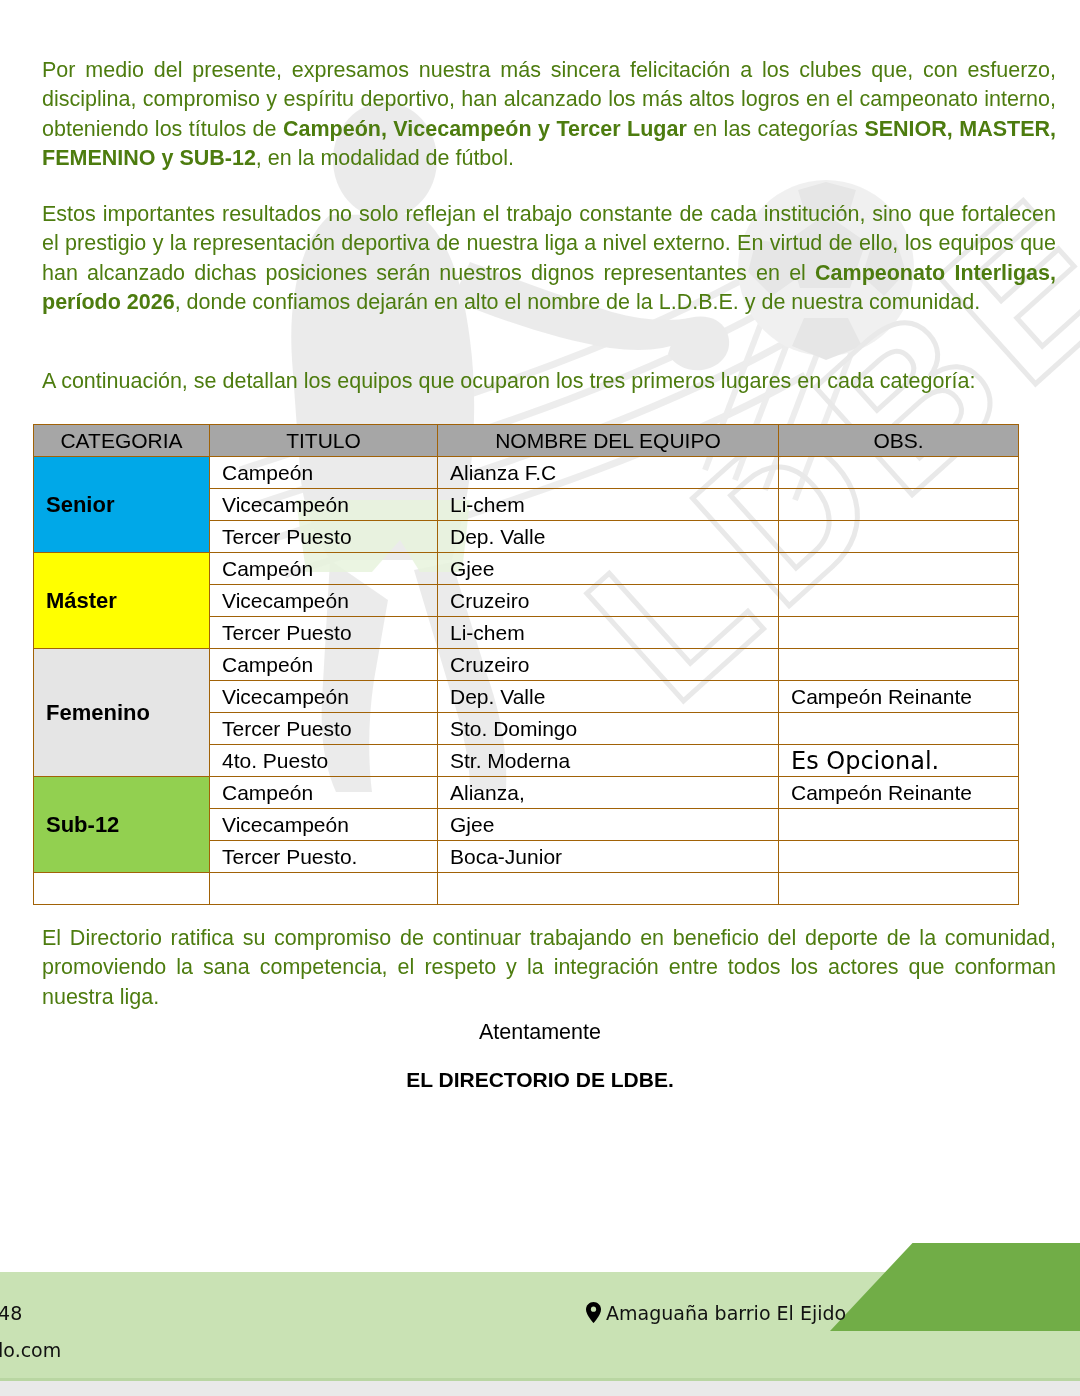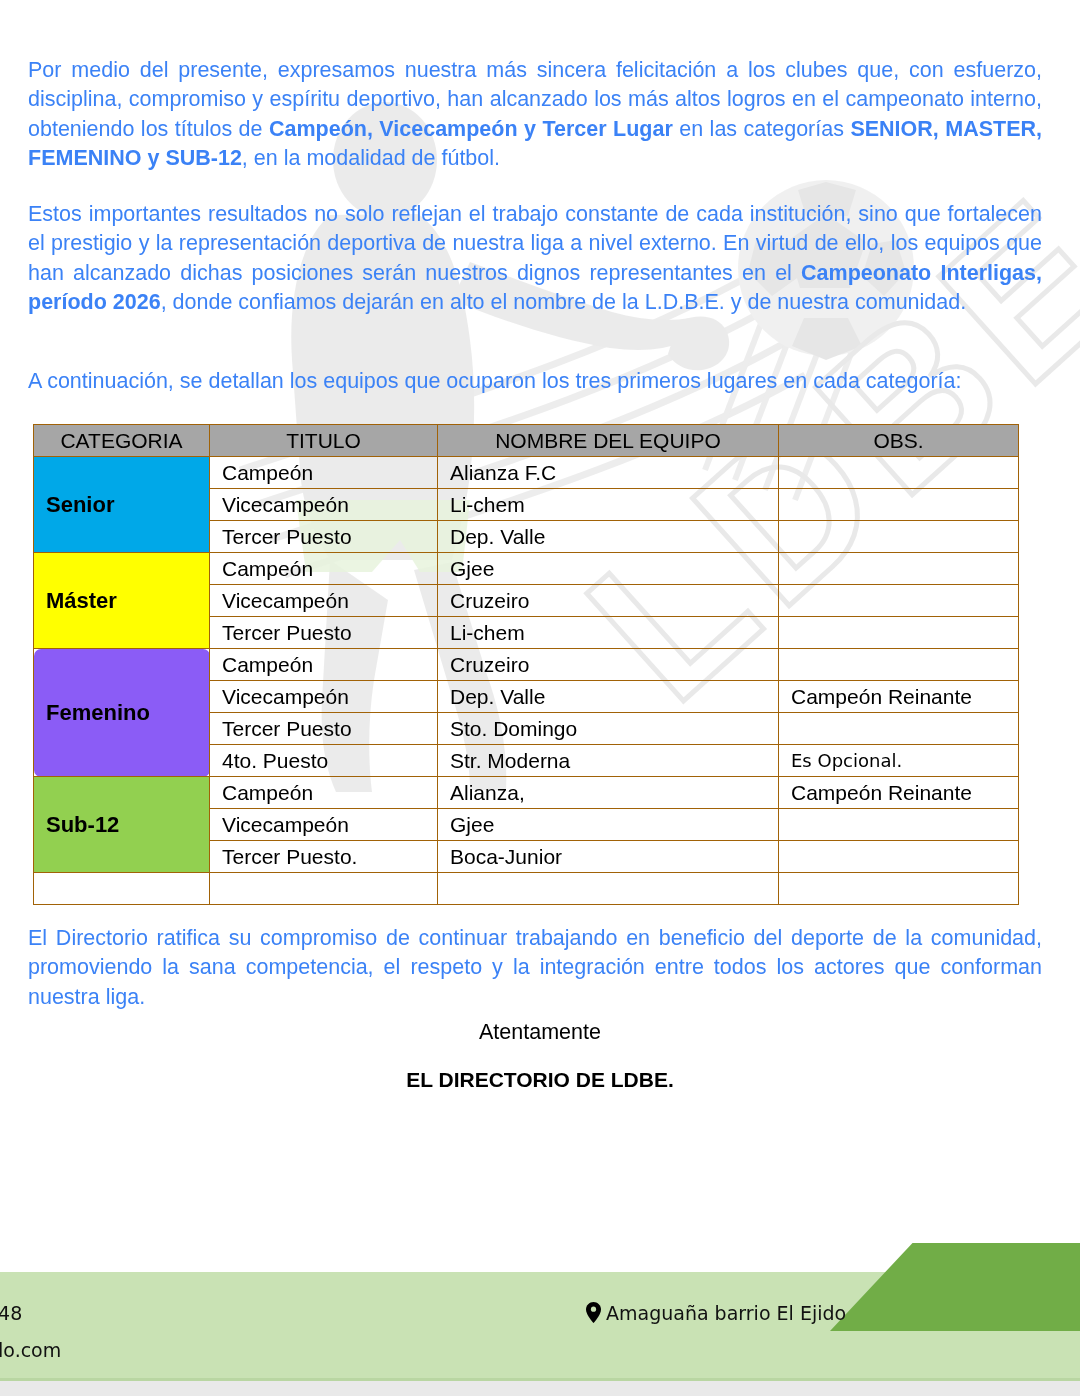--- a/index.html
+++ b/index.html
@@ -31,27 +31,27 @@
   #page {
     position: absolute;
     left: 0; top: 0;
     width: 1080px;
     height: 1396px;
     z-index: 2;
   }
 
   .body-copy {
     position: absolute;
-    left: 28px;
+    left: 42px;
     width: 1014px;
     font-size: 21.5px;
     line-height: 29.5px;
     text-align: justify;
     text-justify: inter-word;
-    color: #3b82f6;
+    color: #4d7c0f;
   }
   .body-copy b { font-weight: bold; }
 
   #para1 { top: 34px; }
   #para2 { top: 178px; }
   #para3 { top: 345px; }
   #para4 { top: 902px; }
 
   
   #results-table {
@@ -87,21 +87,21 @@
 
   td.cat-cell {
     text-align: center;
     font-weight: bold;
     font-size: 22px;
   }
   tr.group-start td { border-top: 3px solid #000; }
   tr.group-end td   { border-bottom: 3px solid #000; }
 
   td.obs-small {
-    font-size: 18px;
+    font-size: 24px;
     font-family: "DejaVu Sans", sans-serif;
   }
   td.obs-cell {
     text-align: left;
   }
 
   
   .center-line {
     position: absolute;
     left: 0;
@@ -285,21 +285,21 @@
           <td>Vicecampeón</td>
           <td>Cruzeiro</td>
           <td class="obs-cell"></td>
         </tr>
         <tr class="group-end">
           <td>Tercer Puesto</td>
           <td>Li-chem</td>
           <td class="obs-cell"></td>
         </tr>
         <tr class="group-start">
-          <td class="cat-cell" rowspan="4" style="background: #8b5cf6; border-radius: 7px;">Femenino</td>
+          <td class="cat-cell" rowspan="4" style="background: #e5e5e5;">Femenino</td>
           <td>Campeón</td>
           <td>Cruzeiro</td>
           <td class="obs-cell"></td>
         </tr>
         <tr>
           <td>Vicecampeón</td>
           <td>Dep. Valle</td>
           <td class="obs-cell">Campeón Reinante</td>
         </tr>
         <tr>

